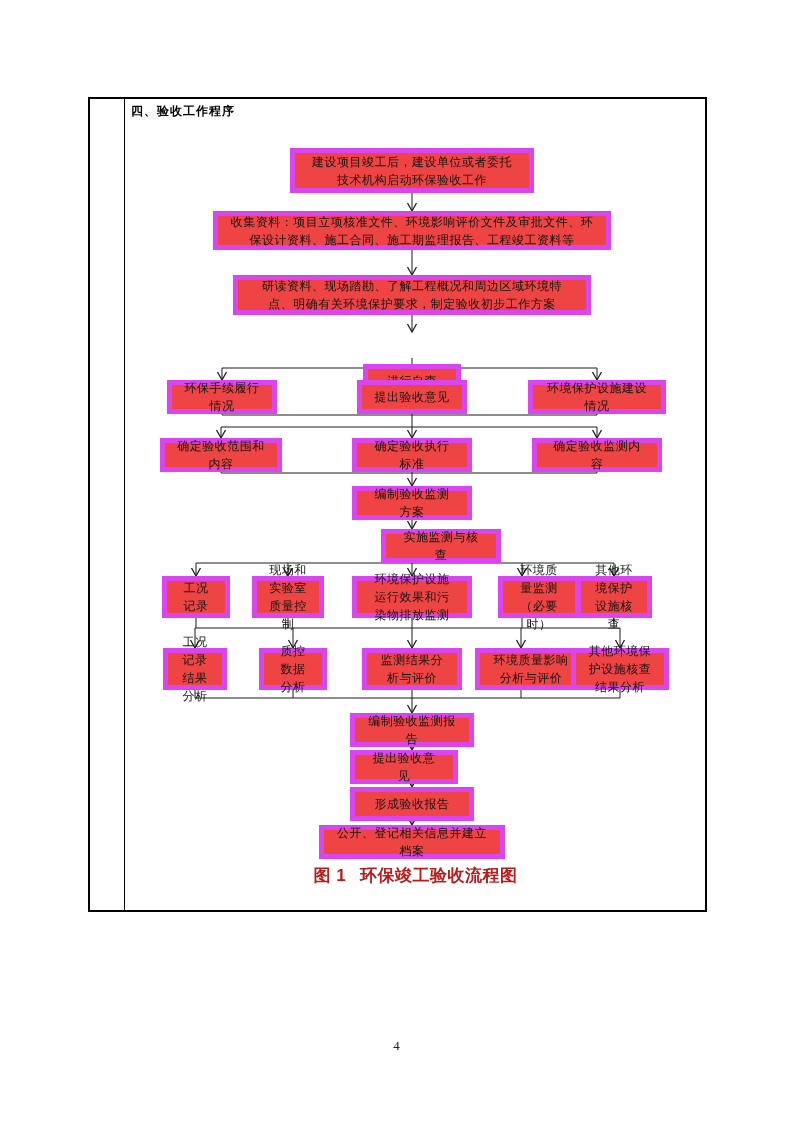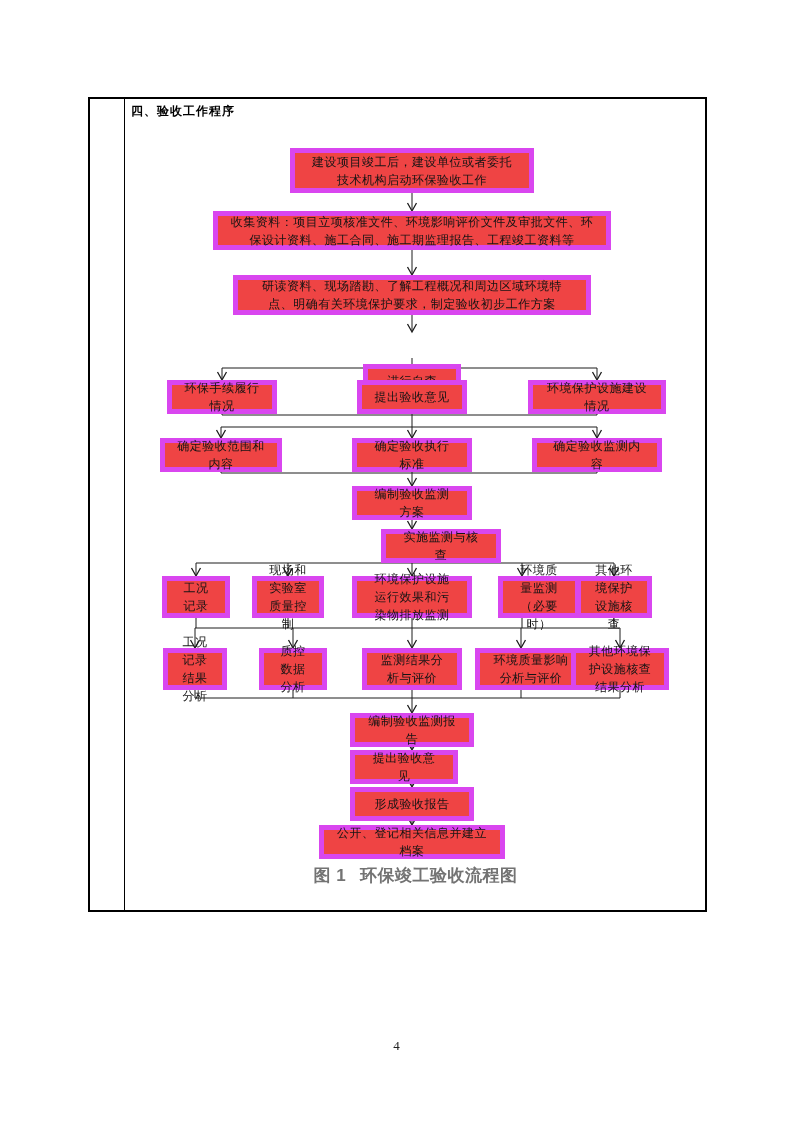--- a/index.html
+++ b/index.html
@@ -23,21 +23,21 @@
   .fbox{
     position:absolute;border:5px solid #d946ef;background:#ef4444;
     box-sizing:border-box;display:flex;align-items:center;justify-content:center;
     text-align:center;font-size:12px;line-height:18px;letter-spacing:0.5px;
     color:#141414;padding:12px;font-family:"Liberation Serif",serif;
   }
   .connectors{position:absolute;left:0;top:0;pointer-events:none;}
   .caption{
     position:absolute;left:124px;top:864px;width:583px;text-align:center;
     font-family:"Liberation Sans",sans-serif;font-weight:bold;font-size:17px;
-    color:#737373;letter-spacing:0.5px;
+    color:#b91c1c;letter-spacing:0.5px;
   }
   .caption .cap-label{margin-right:14px;}
   .page-num{
     position:absolute;left:0;top:1038px;width:793px;text-align:center;
     font-size:13px;color:#222;
   }
 </style>
 </head>
 <body>
 

